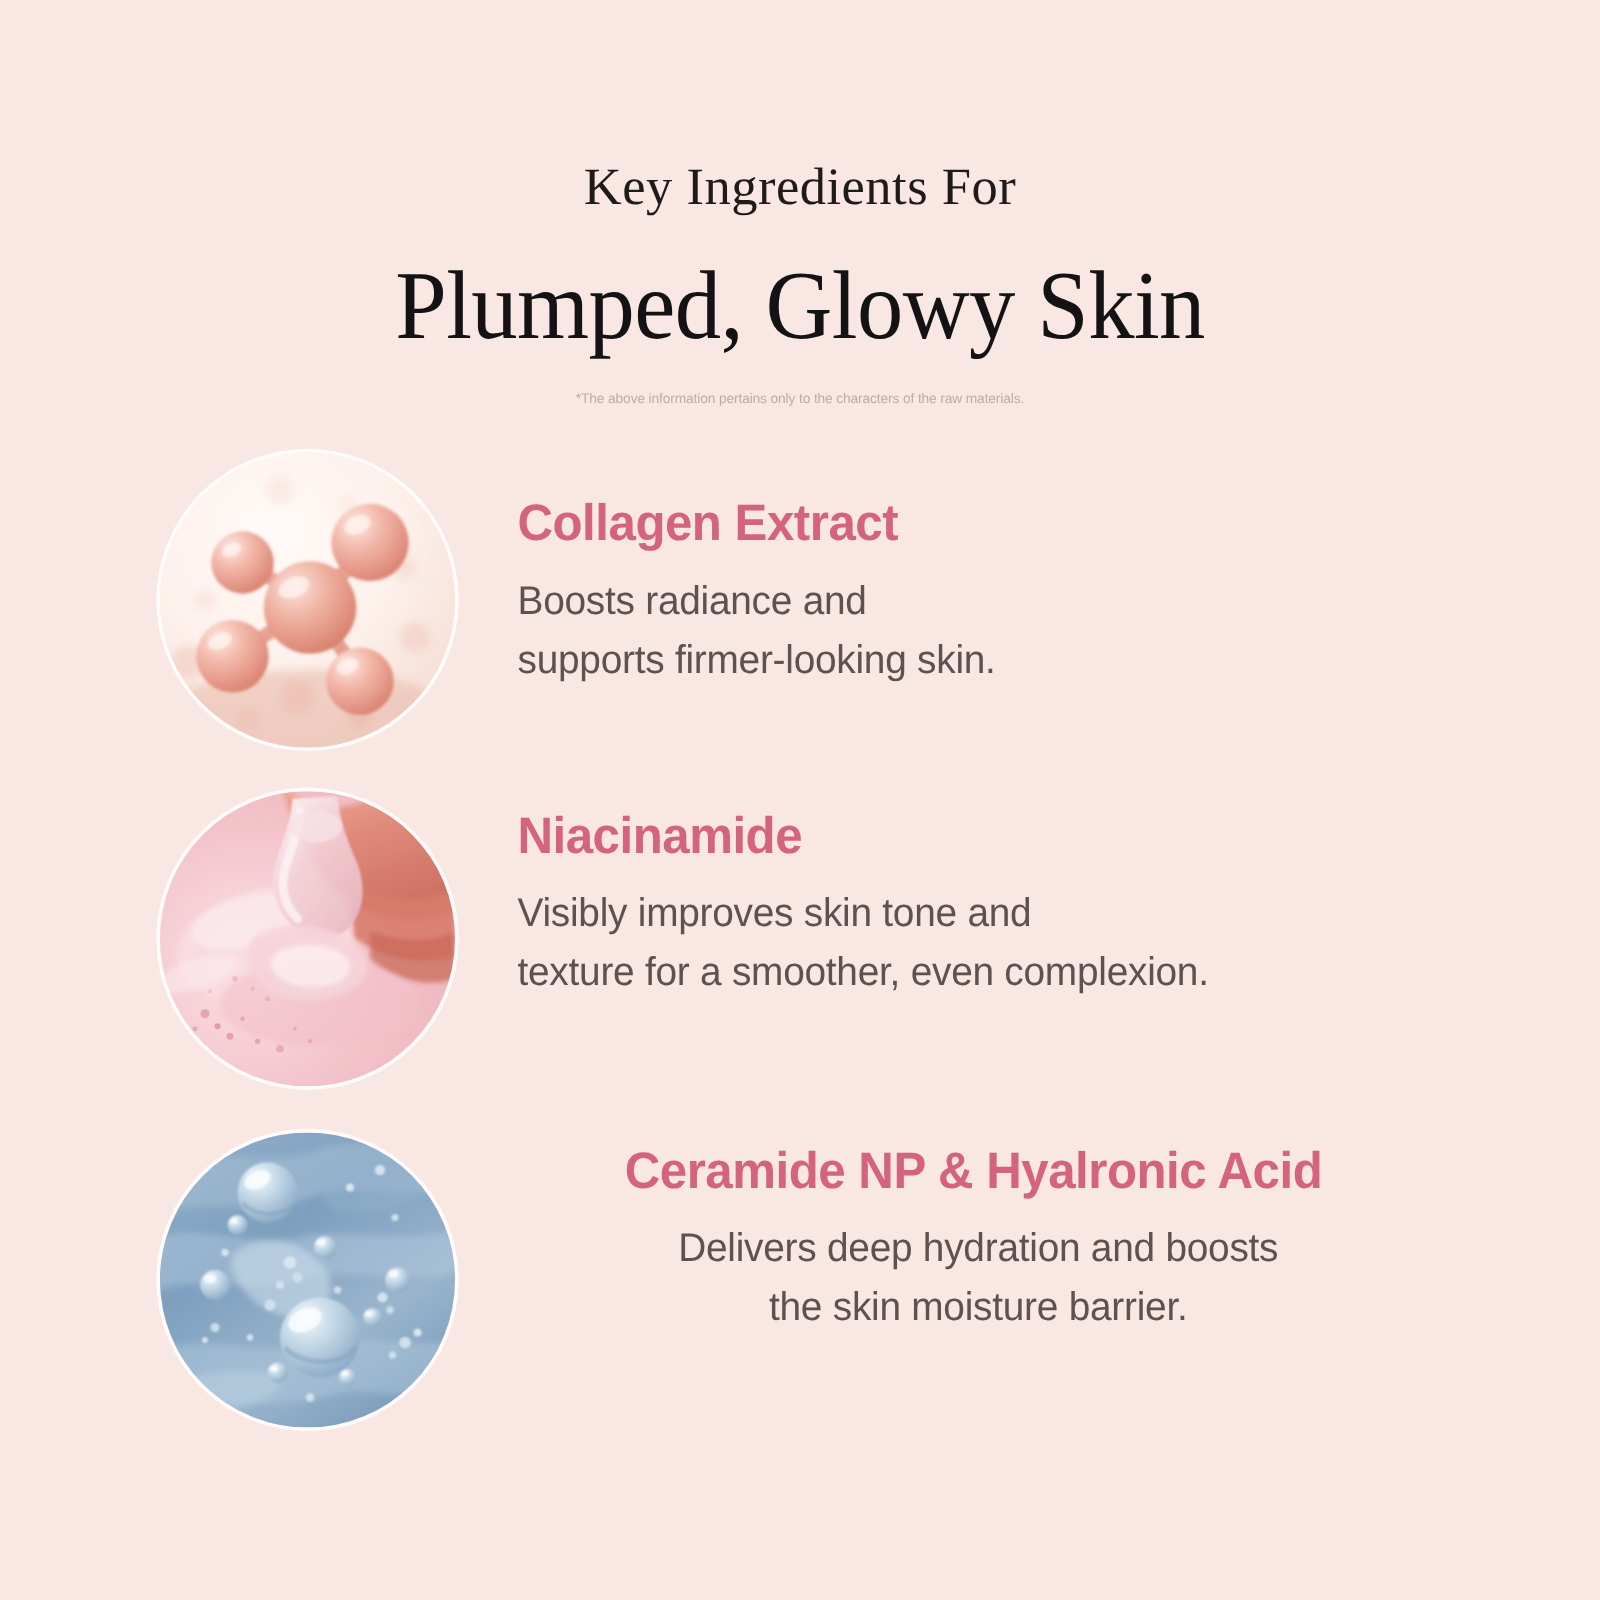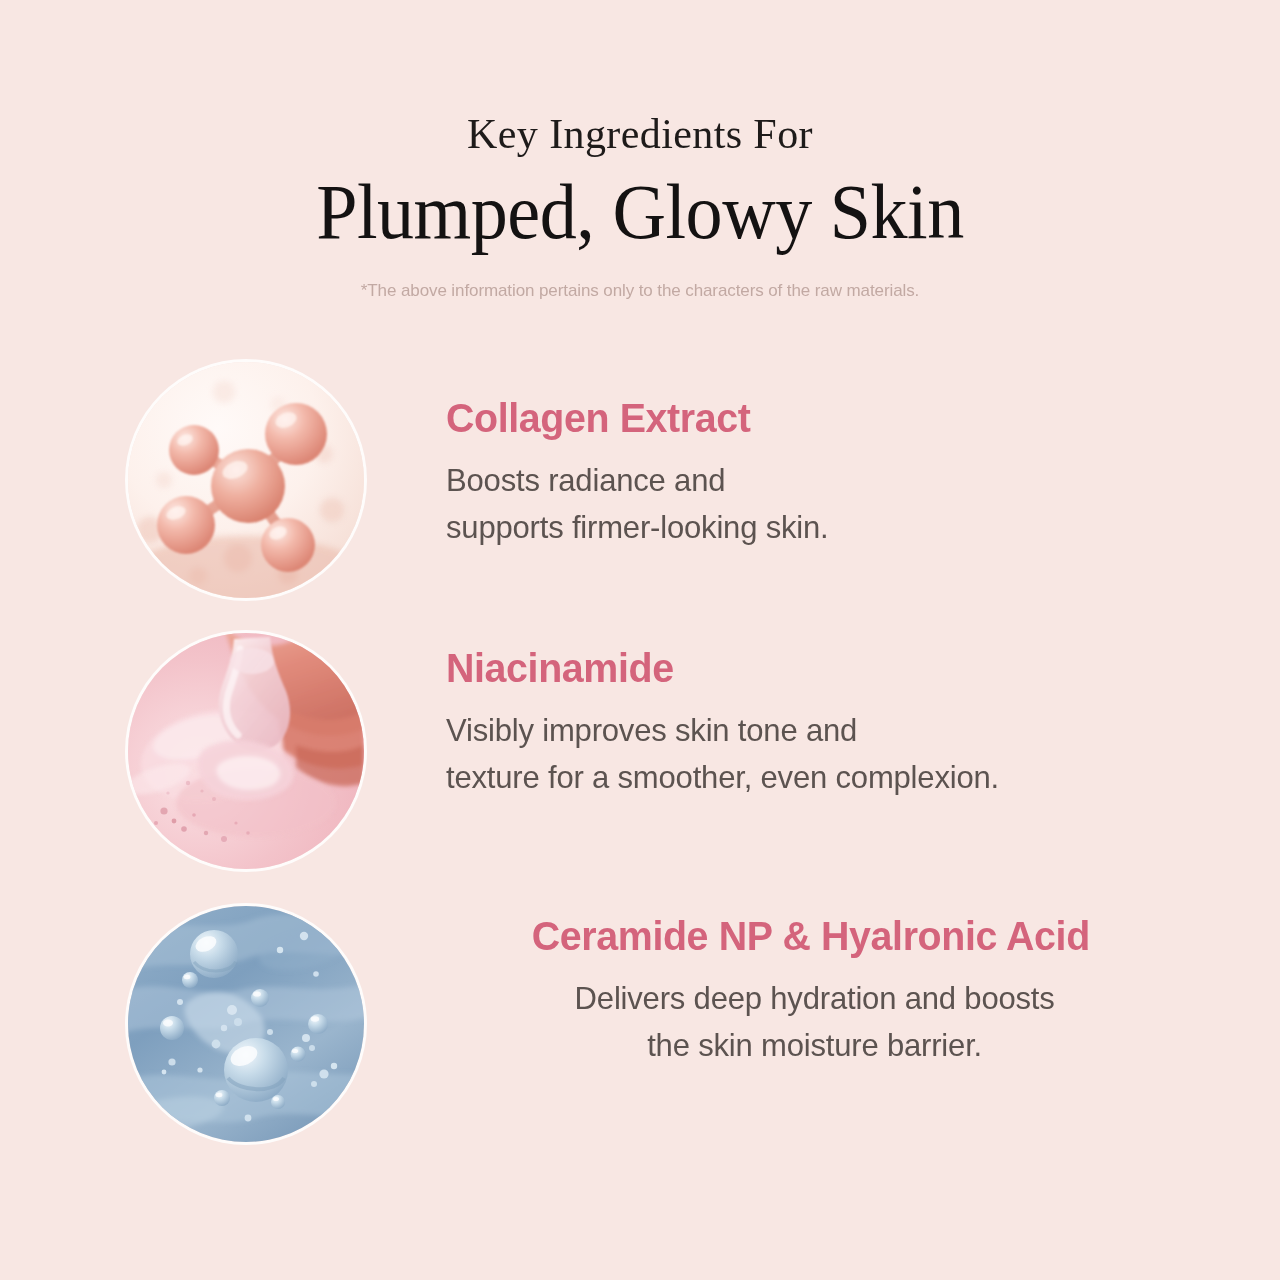--- a/index.html
+++ b/index.html
@@ -25,21 +25,21 @@
 
   
   .header {
     position: absolute;
     top: 0;
     left: 0;
     width: 1280px;
     text-align: center;
   }
   .eyebrow {
-    margin: 0;
+    margin: 16px;
     padding-top: 112px;
     font-family: "Liberation Serif", "DejaVu Serif", serif;
     font-size: 42px;
     line-height: 1.08;
     letter-spacing: 0.4px;
     color: #1e1b1a;
     font-weight: 400;
   }
   .headline {
     margin: 0;
@@ -48,21 +48,21 @@
     font-size: 78px;
     line-height: 1.0;
     letter-spacing: -0.5px;
     color: #141212;
     font-weight: 400;
     transform: scaleX(0.95);
   }
   .disclaimer {
     margin: 0;
     padding-top: 30px;
-    font-size: 17px;
+    font-size: 11px;
     line-height: 1.2;
     color: #c2a9a3;
     font-weight: 400;
     letter-spacing: -0.1px;
   }
 
   
   .rows {
     position: absolute;
     top: 362px;
@@ -91,21 +91,20 @@
     display: block;
     width: 236px;
     height: 236px;
   }
 
   .copy {
     position: absolute;
     left: 414px;
     top: 32px;
     width: 760px;
-    margin-left: 32px;
   }
   .ing-title {
     margin: 0;
     font-size: 41px;
     line-height: 1.1;
     font-weight: 700;
     color: #d4647c;
     letter-spacing: -0.4px;
     transform: scaleX(0.96);
     transform-origin: left center;

